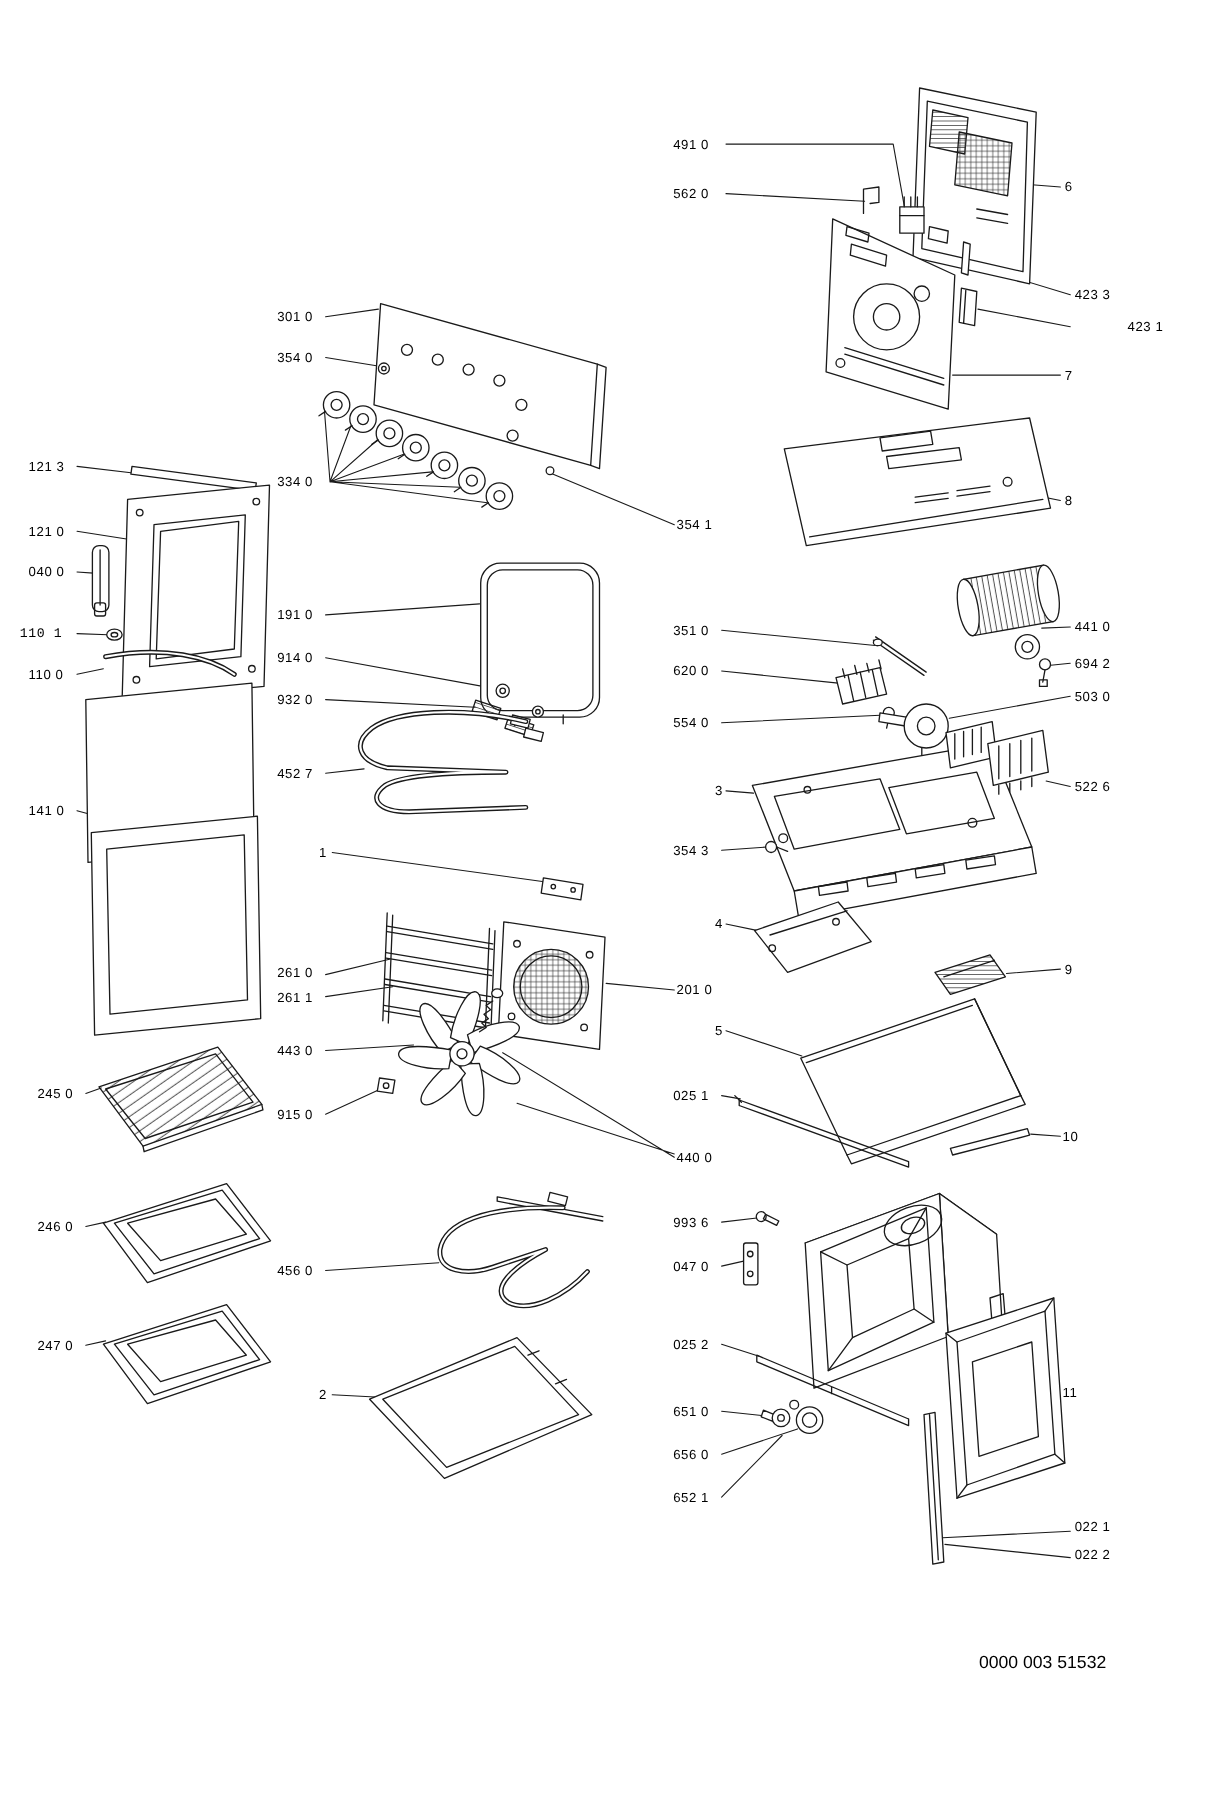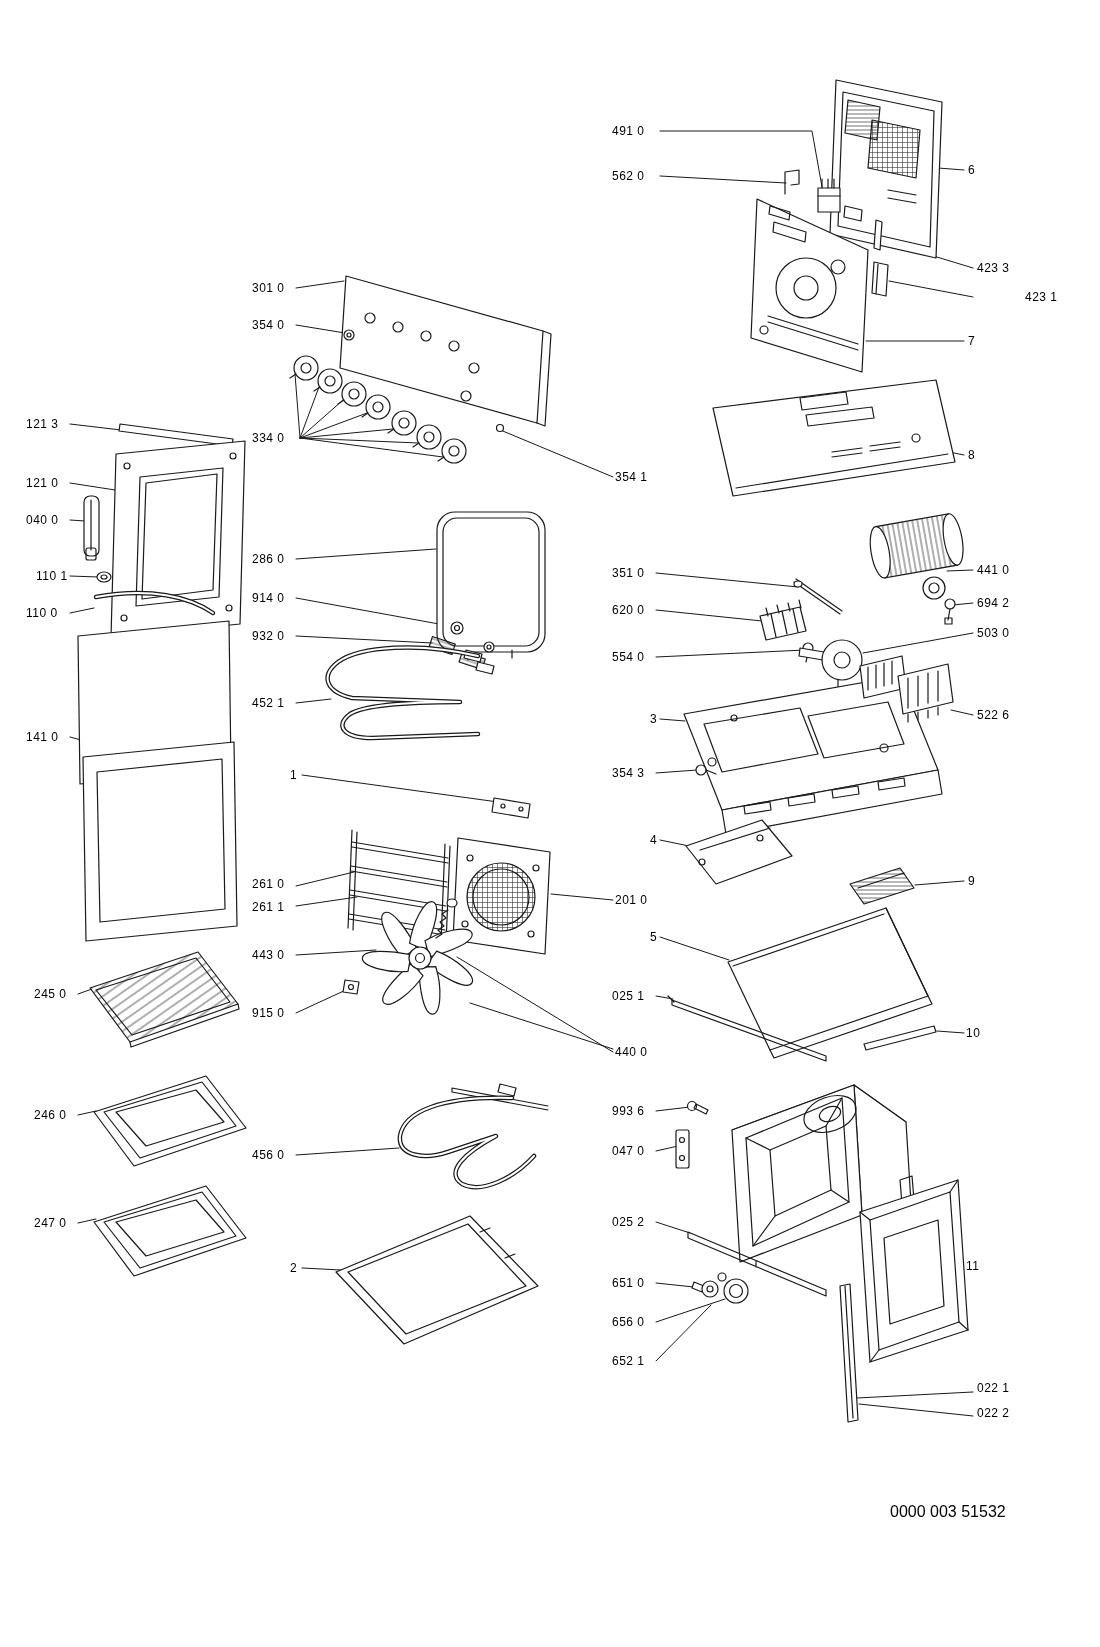--- a/index.html
+++ b/index.html
@@ -456,32 +456,32 @@
       <div class="part-label" style="left: 977px; top: 297px; margin-left: 48px;">423 1</div>
       <div class="part-label" style="left: 968px; top: 341px;">7</div>
       <div class="part-label" style="left: 252px; top: 288px;">301 0</div>
       <div class="part-label" style="left: 252px; top: 325px;">354 0</div>
       <div class="part-label" style="left: 252px; top: 438px;">334 0</div>
       <div class="part-label" style="left: 968px; top: 455px;">8</div>
       <div class="part-label" style="left: 26px; top: 424px;">121 3</div>
       <div class="part-label" style="left: 26px; top: 483px;">121 0</div>
       <div class="part-label" style="left: 26px; top: 520px;">040 0</div>
       <div class="part-label" style="left: 615px; top: 477px;">354 1</div>
-      <div class="part-label" style="left: 36px; top: 576px;">110 1</div>
+      <div class="part-label" style="left: 18px; top: 576px; font-family: Liberation Mono, monospace;">110 1</div>
       <div class="part-label" style="left: 26px; top: 613px;">110 0</div>
-      <div class="part-label" style="left: 252px; top: 559px;">286 0</div>
+      <div class="part-label" style="left: 252px; top: 559px;">191 0</div>
       <div class="part-label" style="left: 252px; top: 598px;">914 0</div>
       <div class="part-label" style="left: 252px; top: 636px;">932 0</div>
       <div class="part-label" style="left: 612px; top: 573px;">351 0</div>
       <div class="part-label" style="left: 612px; top: 610px;">620 0</div>
       <div class="part-label" style="left: 977px; top: 570px;">441 0</div>
       <div class="part-label" style="left: 977px; top: 603px; text-align: right;">694 2</div>
       <div class="part-label" style="left: 977px; top: 633px;">503 0</div>
       <div class="part-label" style="left: 612px; top: 657px;">554 0</div>
-      <div class="part-label" style="left: 252px; top: 703px;">452 1</div>
+      <div class="part-label" style="left: 252px; top: 703px;">452 7</div>
       <div class="part-label" style="left: 650px; top: 719px;">3</div>
       <div class="part-label" style="left: 977px; top: 715px;">522 6</div>
       <div class="part-label" style="left: 26px; top: 737px;">141 0</div>
       <div class="part-label" style="left: 612px; top: 773px;">354 3</div>
       <div class="part-label" style="left: 290px; top: 775px;">1</div>
       <div class="part-label" style="left: 650px; top: 840px;">4</div>
       <div class="part-label" style="left: 252px; top: 884px;">261 0</div>
       <div class="part-label" style="left: 252px; top: 907px;">261 1</div>
       <div class="part-label" style="left: 615px; top: 900px;">201 0</div>
       <div class="part-label" style="left: 968px; top: 881px;">9</div>

